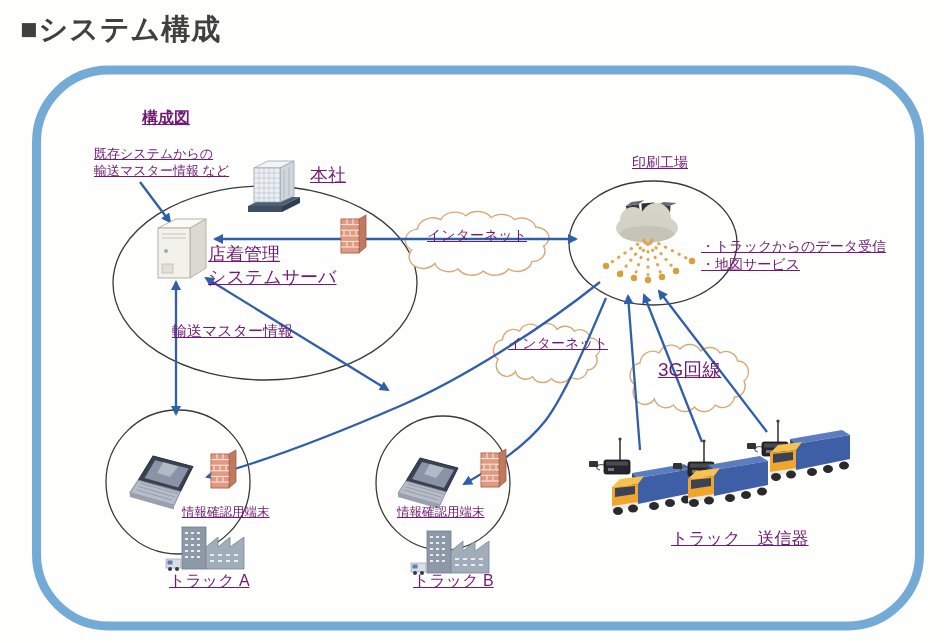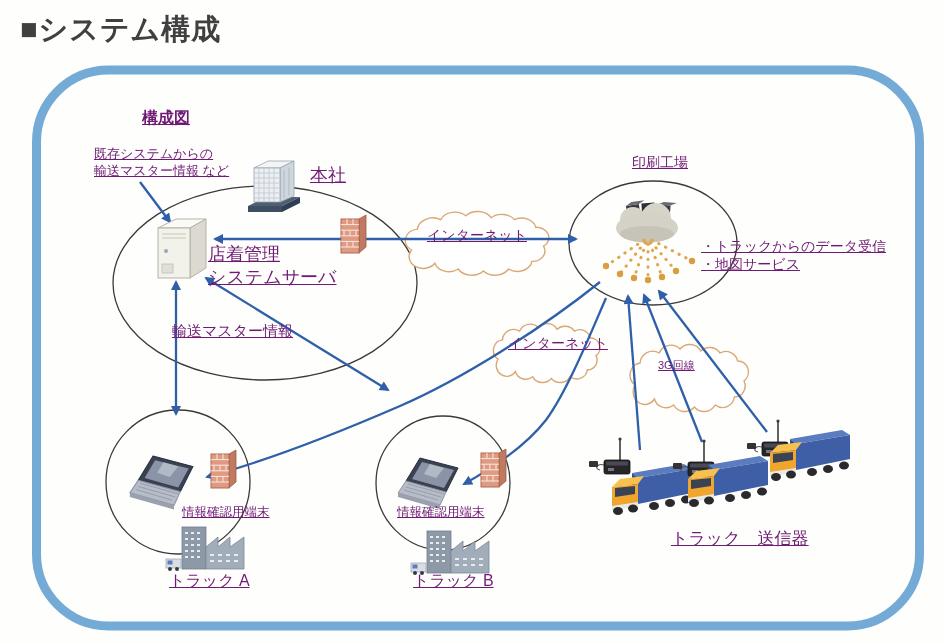--- a/index.html
+++ b/index.html
@@ -17,21 +17,21 @@
     position:absolute;left:20px;top:10px;font-size:29px;font-weight:700;
     color:#404040;letter-spacing:1px;
   }
   .caption{left:142px;top:108px;font-size:16px;font-weight:600;}
   .note-existing{left:94px;top:146px;font-size:13px;}
   .honsha{left:310px;top:164px;font-size:18px;}
   .server-label{left:208px;top:243px;font-size:18px;}
   .intranet{left:172px;top:321px;font-size:15px;}
   .inet1{left:427px;top:227px;font-size:14px;}
   .inet2{left:508px;top:335px;font-size:14px;}
-  .g3{left:658px;top:358px;font-size:11px;text-align:center;}
+  .g3{left:658px;top:358px;font-size:19px;text-align:center;}
   .cloud-lb{left:632px;top:154px;font-size:14px;}
   .cloud-notes{left:701px;top:238px;font-size:14px;}
   .term-a{left:182px;top:504px;font-size:12.5px;}
   .term-b{left:397px;top:504px;font-size:12.5px;}
   .fact-a{left:169px;top:571px;font-size:16px;}
   .fact-b{left:413px;top:571px;font-size:16px;}
   .trucks-lb{left:671px;top:528px;font-size:17px;}
 </style>
 </head>
 <body>

